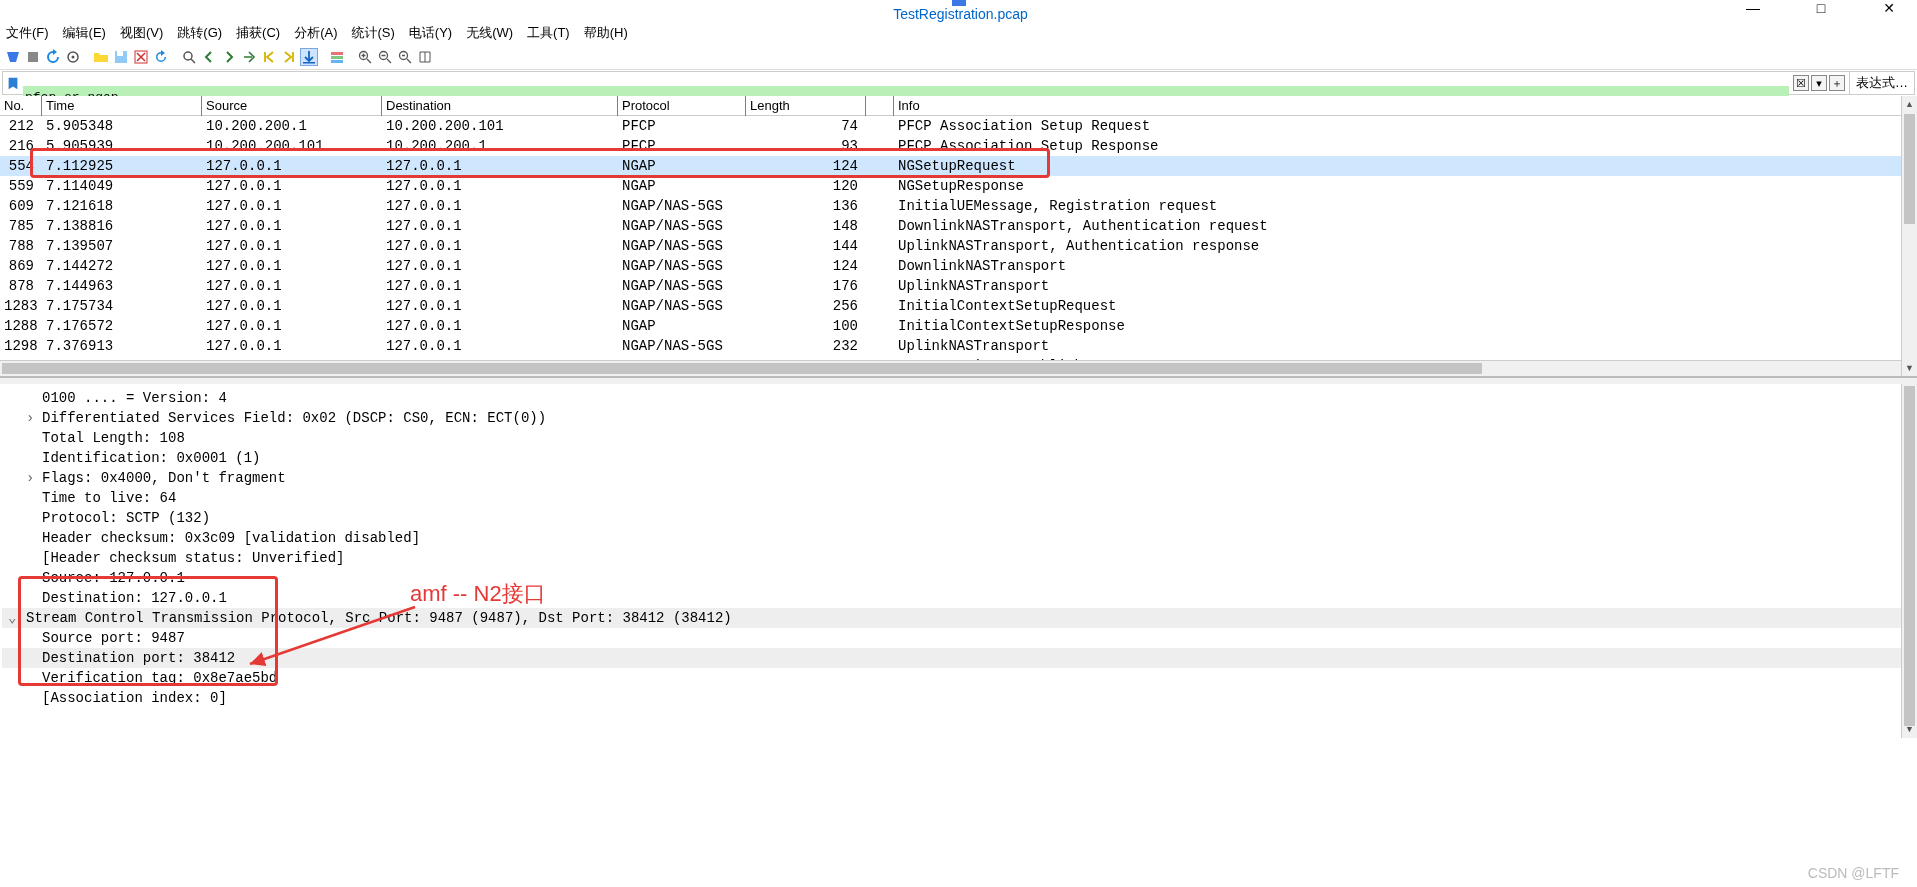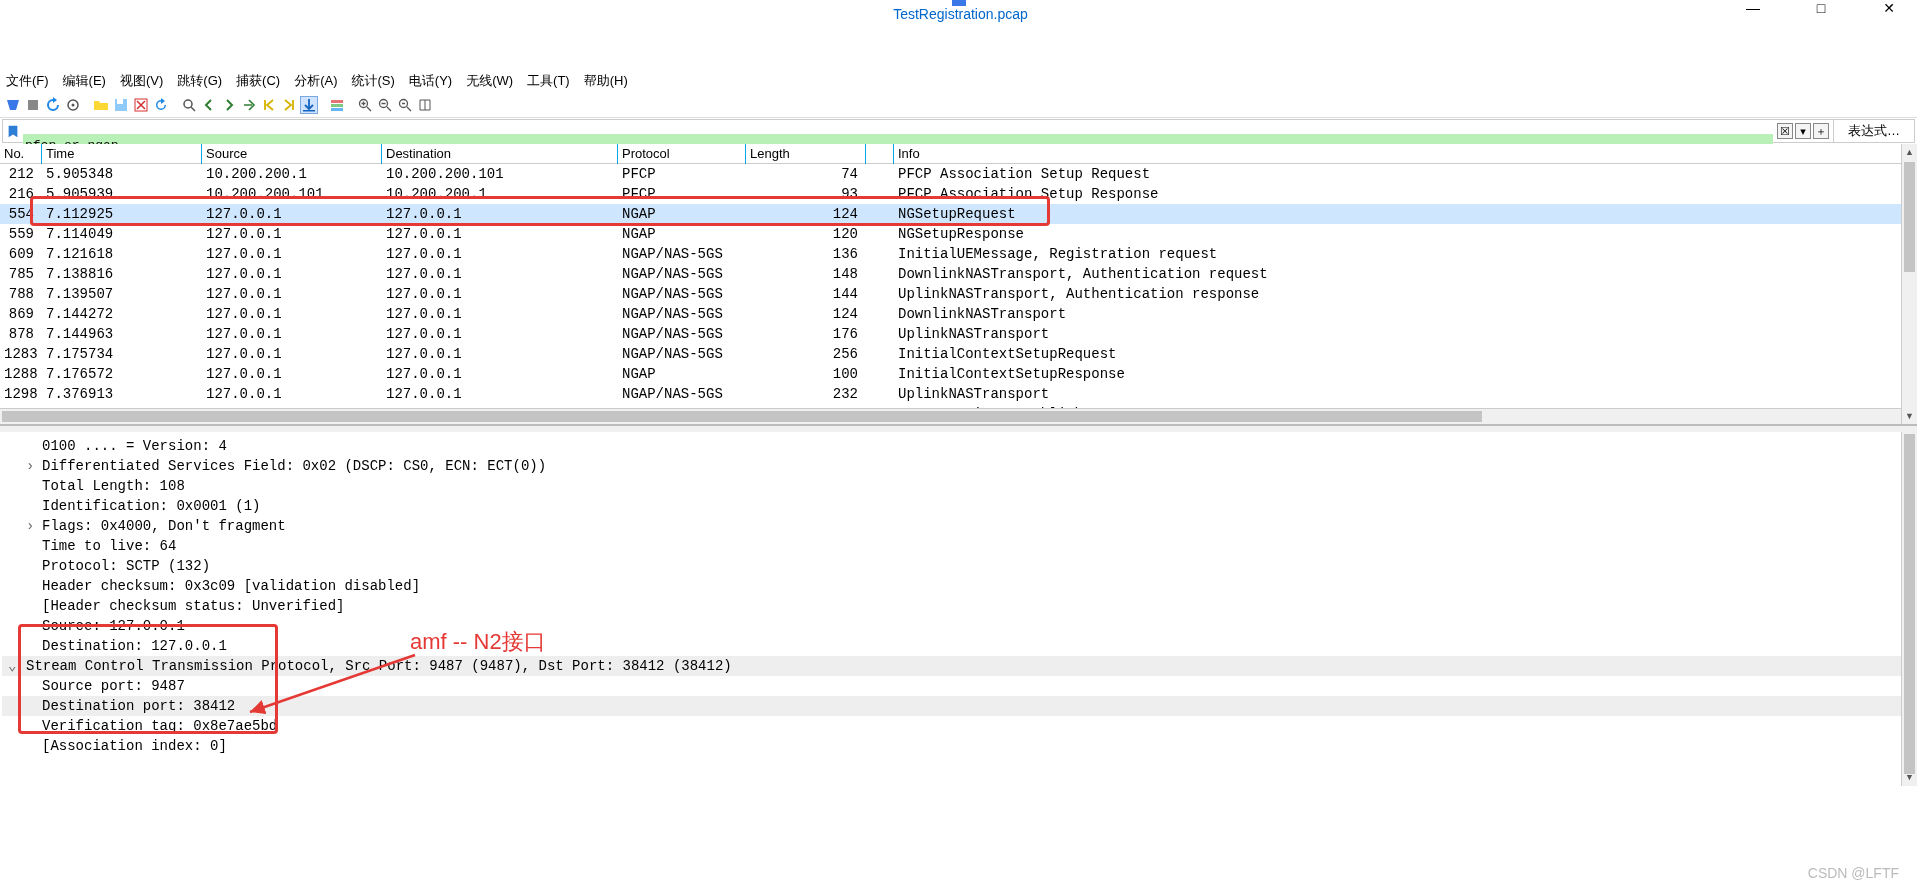--- a/index.html
+++ b/index.html
@@ -4,34 +4,34 @@
 <style>
   * { box-sizing: border-box; margin: 0; padding: 0; }
   html, body { width: 1917px; height: 887px; font-family: "Segoe UI", Tahoma, sans-serif; font-size: 12px; background: #fff; color: #000; overflow: hidden; }
   
   .titlebar { height: 22px; display: flex; align-items: center; padding-left: 4px; flex-direction: column; }
   .titlebar .icon { width: 14px; height: 14px; background: #3b78e7; margin-right: 4px; }
   .titlebar .title { color: #0066cc; font-size: 14px; }
   .winbtns { position: absolute; top: 0; right: 8px; display: flex; gap: 28px; font-size: 14px; }
   .winbtns span { width: 40px; text-align: center; }
   
-  .menubar { height: 22px; display: flex; align-items: center; gap: 14px; padding-left: 6px; font-size: 13px; margin-top: 48px; }
+  .menubar { height: 22px; display: flex; align-items: center; gap: 14px; padding-left: 6px; font-size: 13px; }
   
   .toolbar { height: 26px; display: flex; align-items: center; gap: 2px; padding-left: 4px; border-bottom: 1px solid #ddd; }
   .tbtn { width: 18px; height: 18px; border: 1px solid transparent; display:inline-block; }
   .tbtn svg { width:16px; height:16px; display:block; }
   .tsep { width: 6px; }
   .tbtn.active { background:#cde3ff; border:1px solid #7aa7e0; }
   
   .filterbar { height: 24px; display: flex; align-items: center; border: 1px solid #ccc; margin: 1px 2px; }
   .filterbar .bookmark { width: 16px; height: 16px; margin: 0 2px; display:flex; align-items:center; justify-content:center; }
   .filterbar input { flex: 1; border: none; outline: none; background: #b8f0b8; height: 22px; padding-left: 2px; font-family: Liberation Mono, monospace; font-size: 13px; color:#111;margin-top:28px; }
   .filterbar .clr { display:flex; align-items:center; gap:2px; padding:0 4px; }
   .filterbar .clr span { width:16px; height:16px; border:1px solid #888; font-size:11px; display:flex; align-items:center; justify-content:center; background:#f4f4f4; }
-  .filterbar .expr { padding: 0 14px; font-size:13px; border-left:1px solid #ccc; height:100%; display:flex; align-items:center; }
+  .filterbar .expr { padding: 0 6px; font-size:13px; border-left:1px solid #ccc; height:100%; display:flex; align-items:center; }
   
   .packetlist { position: relative; height: 282px; border-bottom: 2px solid #bbb; overflow:hidden; }
   .plhdr, .plrow { display: grid; grid-template-columns: 42px 160px 180px 236px 128px 120px 28px 1fr; font-family: Consolas, "Courier New", monospace; font-size: 14px; line-height: 20px; white-space: nowrap; }
   .plhdr { background: #fff; border-bottom: 1px solid #ccc; font-family: "Segoe UI", sans-serif; font-size: 13px; height:20px; }
   .plhdr > div { border-right: 1px solid #0ea5e9; padding-left: 4px; }
   .plbody { position:relative; }
   .plrow > div { padding-left: 4px; overflow:hidden; }
   .plrow .num, .plrow .len { text-align: right; padding-right: 8px; }
   .plrow.selected { background: #cfe6ff; }
   .plrow.cut { color:#888; }

